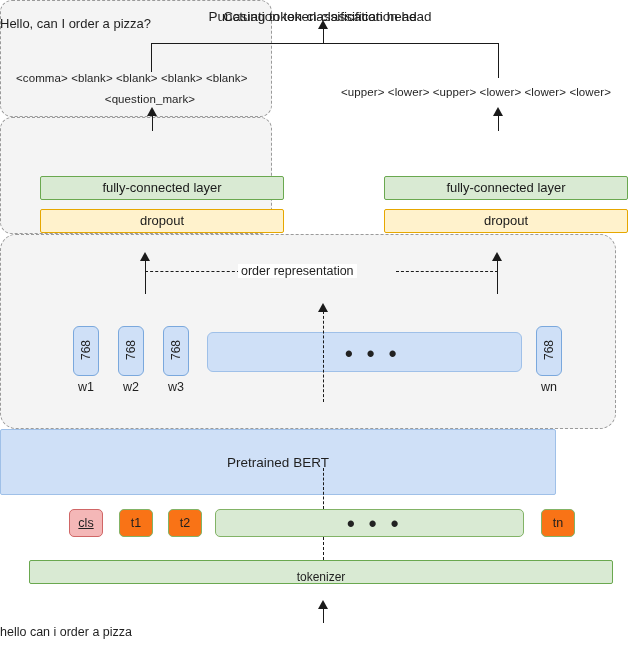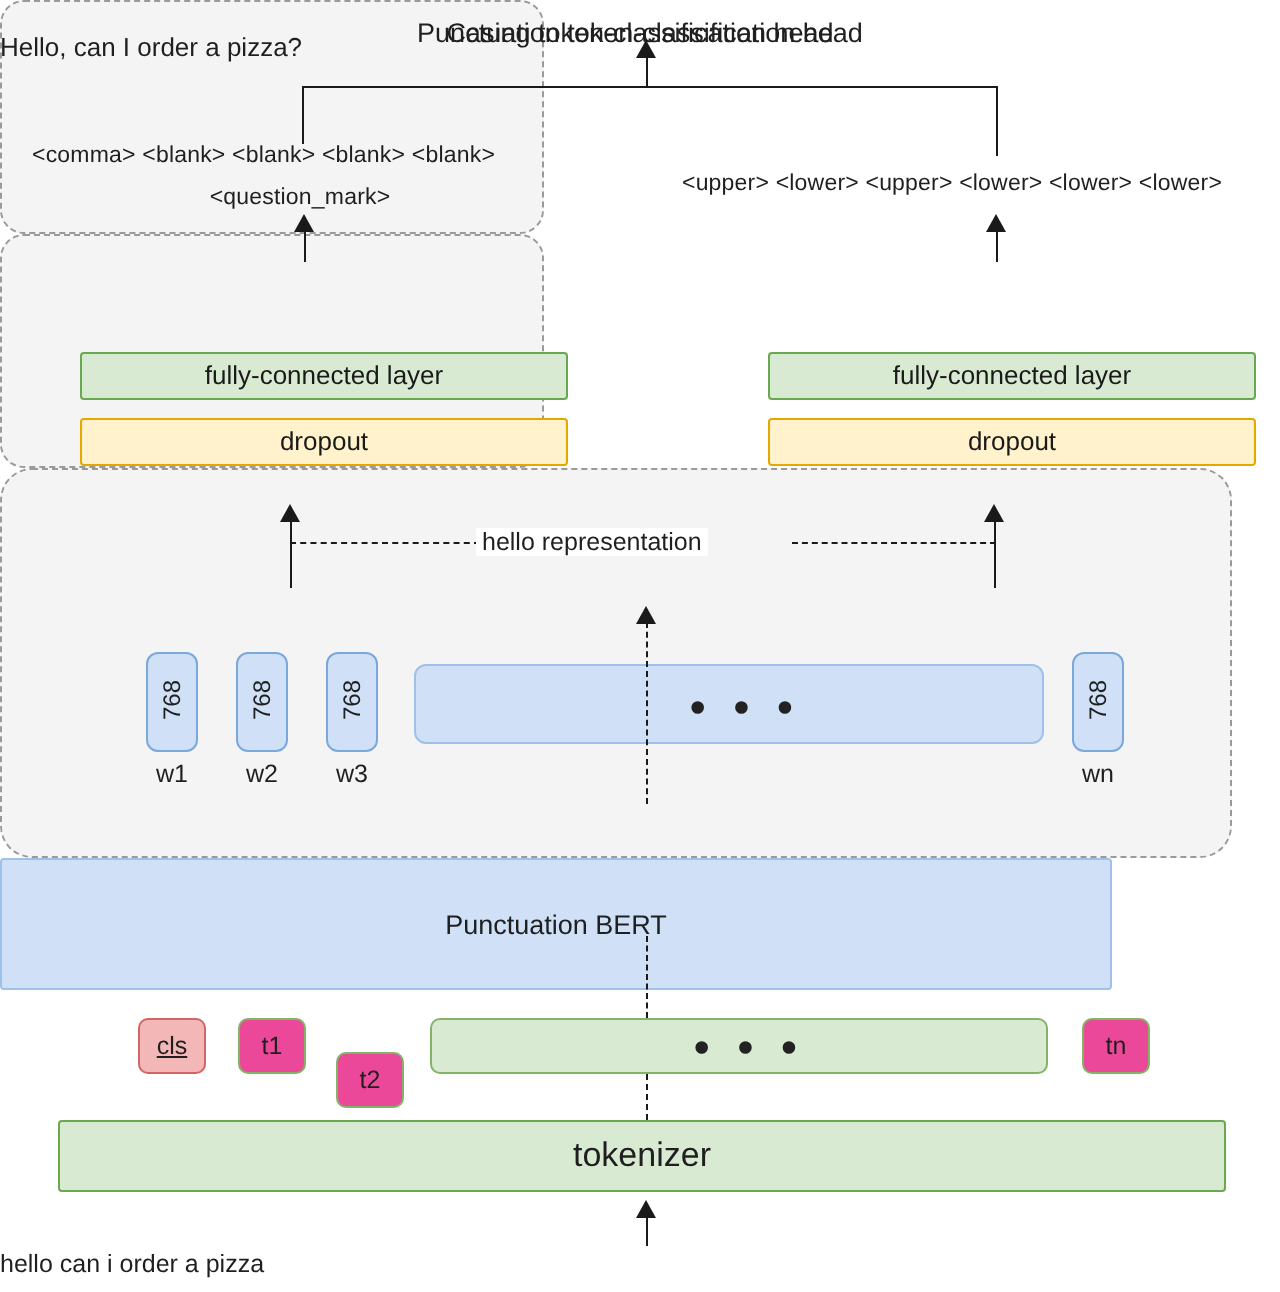--- a/index.html
+++ b/index.html
@@ -146,41 +146,41 @@
   .token {
     position: absolute;
     height: 28px; width: 34px;
     border-radius: 5px;
     box-sizing: border-box;
     text-align: center;
     font-size: 12.5px;
     line-height: 26px;
     color: #1f1f1f;
   }
-  .token-green { background: #ec4899; border: 1.3px solid #82b366; }
+  .token-green { background: #f97316; border: 1.3px solid #82b366; }
   .token-red   { background: #f4b7b7; border: 1.3px solid #d06666; text-decoration: underline; }
   #tok-cls { left: 69px;  top: 509px; }
   #tok-t1  { left: 119px; top: 509px; }
-  #tok-t2  { left: 168px; top: 526px; }
+  #tok-t2  { left: 168px; top: 509px; }
   #tok-tn  { left: 541px; top: 509px; }
   #tok-long {
     position: absolute;
     left: 215px; top: 509px; width: 309px; height: 28px;
     background: #d9ead3; border: 1.3px solid #82b366;
     border-radius: 5px; box-sizing: border-box;
   }
 
   
   #tokenizer-box {
     position: absolute;
-    left: 29px; top: 560px; width: 584px; height: 36px;
+    left: 29px; top: 560px; width: 584px; height: 24px;
     background: #d9ead3; border: 1.6px solid #6aa84f;
     box-sizing: border-box;
     text-align: center;
-    font-size: 17px;
+    font-size: 12px;
     line-height: 33px;
     color: #1f1f1f;
     border-radius: 2px;
   }
 
   
   .dots {
     position: absolute;
     font-size: 22px;
     letter-spacing: 4px;
@@ -251,21 +251,21 @@
   <div class="layer layer-yellow" id="case-dropout">dropout</div>
 
   <div class="arrowhead" style="left:140px; top:252px;"></div>
   <div class="vline" style="left:145px; top:260px; height:34px;"></div>
 
   <div class="arrowhead" style="left:492px; top:252px;"></div>
   <div class="vline" style="left:497px; top:260px; height:34px;"></div>
 
   <div class="hdash" style="left:145px; top:271px; width:95px;"></div>
   <div class="hdash" style="left:396px; top:271px; width:102px;"></div>
-  <div id="shared-label">hello representation</div>
+  <div id="shared-label">order representation</div>
 
   <div class="dashed-box" id="bert-container"></div>
 
   <div class="emb" id="emb-1">
     <span>768</span>
   </div>
   <div class="emb" id="emb-2">
     <span>768</span>
   </div>
   <div class="emb" id="emb-3">
@@ -275,21 +275,21 @@
     <span>768</span>
   </div>
   <div id="emb-long"></div>
   <div class="dots" id="dots-emb">• • •</div>
 
   <div class="wlabel" id="w1">w1</div>
   <div class="wlabel" id="w2">w2</div>
   <div class="wlabel" id="w3">w3</div>
   <div class="wlabel" id="wn">wn</div>
 
-  <div id="bert-block">Punctuation BERT</div>
+  <div id="bert-block">Pretrained BERT</div>
 
   <div class="arrowhead" style="left:318px; top:303px;"></div>
   <div class="vdash" style="left:323px; top:311px; height:91px;"></div>
   <div class="vdash" style="left:323px; top:468px; height:41px;"></div>
   <div class="vdash" style="left:323px; top:537px; height:23px;"></div>
 
   <div class="token token-red" id="tok-cls">cls</div>
   <div class="token token-green" id="tok-t1">t1</div>
   <div class="token token-green" id="tok-t2">t2</div>
   <div id="tok-long"></div>

